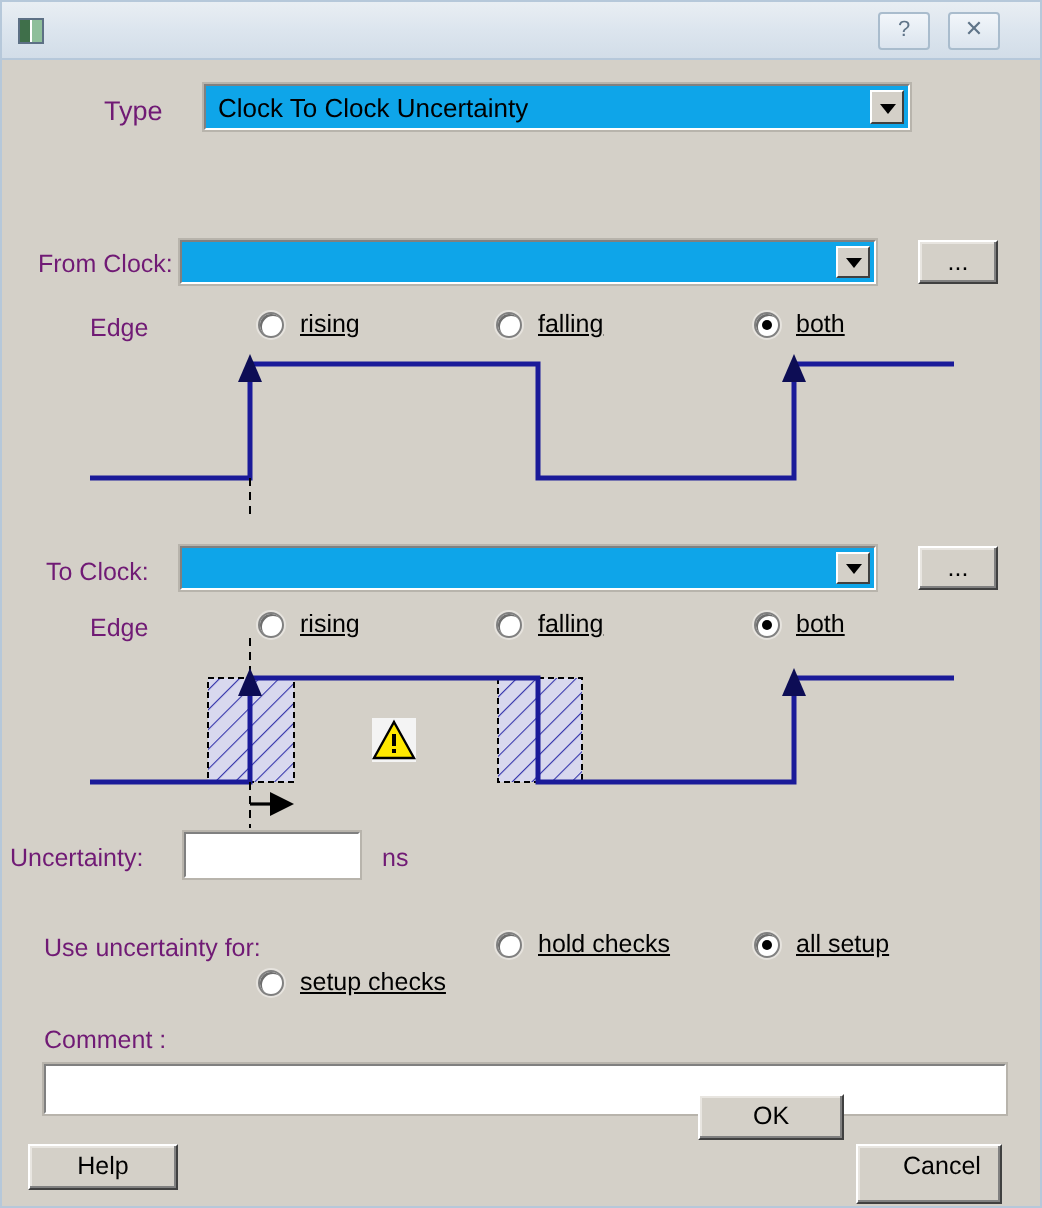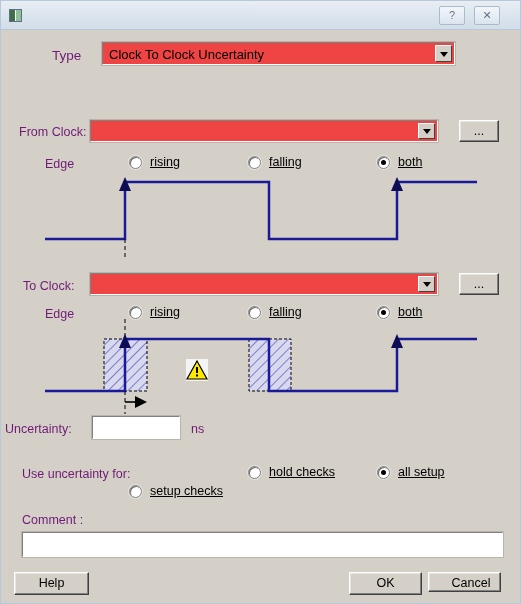--- a/index.html
+++ b/index.html
@@ -81,21 +81,21 @@
     background: #ffffff;
     border-top: 1px solid #808080;
     border-left: 1px solid #808080;
     border-right: 1px solid #ffffff;
     border-bottom: 1px solid #ffffff;
     outline: 1px solid #b8b4ac;
     box-sizing: border-box;
   }
   .combo {
     position: absolute;
-    background: #ef4444;
+    background: #0ea5e9;
     border-top: 1px solid #808080;
     border-left: 1px solid #808080;
     border-right: 1px solid #ffffff;
     border-bottom: 1px solid #ffffff;
     outline: 1px solid #b8b4ac;
     box-sizing: border-box;
   }
   .combo .cval {
     position: absolute;
     left: 6px; top: 50%;
@@ -296,16 +296,16 @@
   </div>
   <div class="radio-group" style="left:376px; top:464px;">
     <span class="radio-dot on"></span>
     <span class="rlbl">all setup</span>
   </div>
 
   <div class="lbl" style="left:21px; top:512px;">Comment :</div>
   <div class="field" style="left:21px; top:531px; width:481px; height:25px;"></div>
 
   <div class="btn" style="left:13px; top:571px; width:75px; height:23px; line-height:21px;">Help</div>
-  <div class="btn" style="left:348px; top:571px; width:73px; height:23px; line-height:21px;">OK</div>
-  <div class="btn" style="left:427px; top:571px; width:73px; height:20px; line-height:21px;padding-left:13px;">Cancel</div>
+  <div class="btn" style="left:348px; top:546px; width:73px; height:23px; line-height:21px;">OK</div>
+  <div class="btn" style="left:427px; top:571px; width:73px; height:30px; line-height:21px;padding-left:13px;">Cancel</div>
 
 </div>
 
 </body></html>

